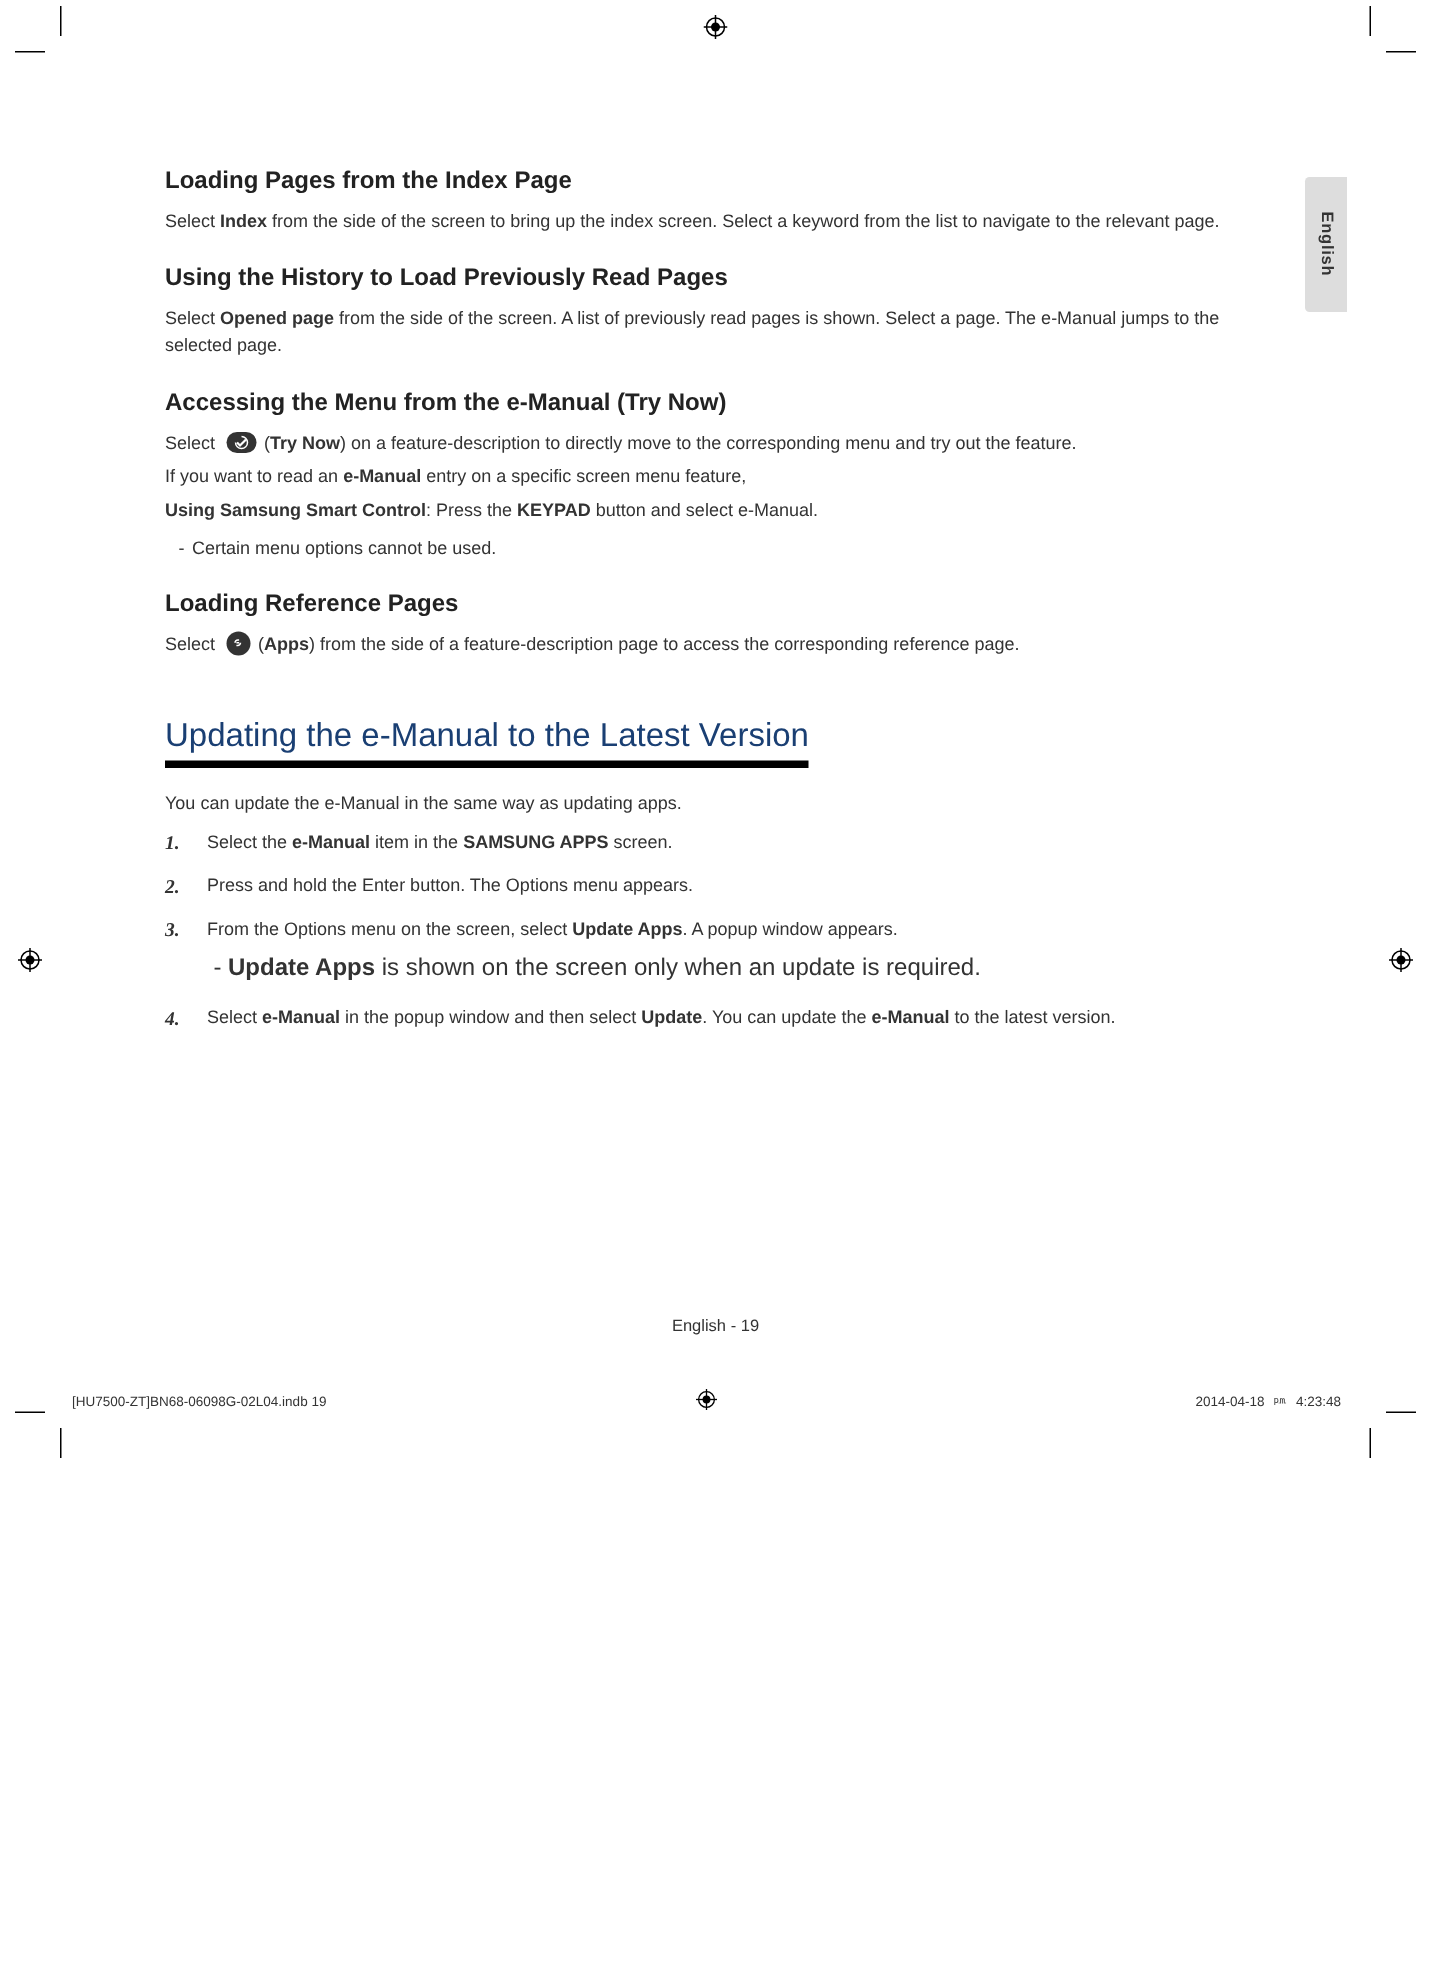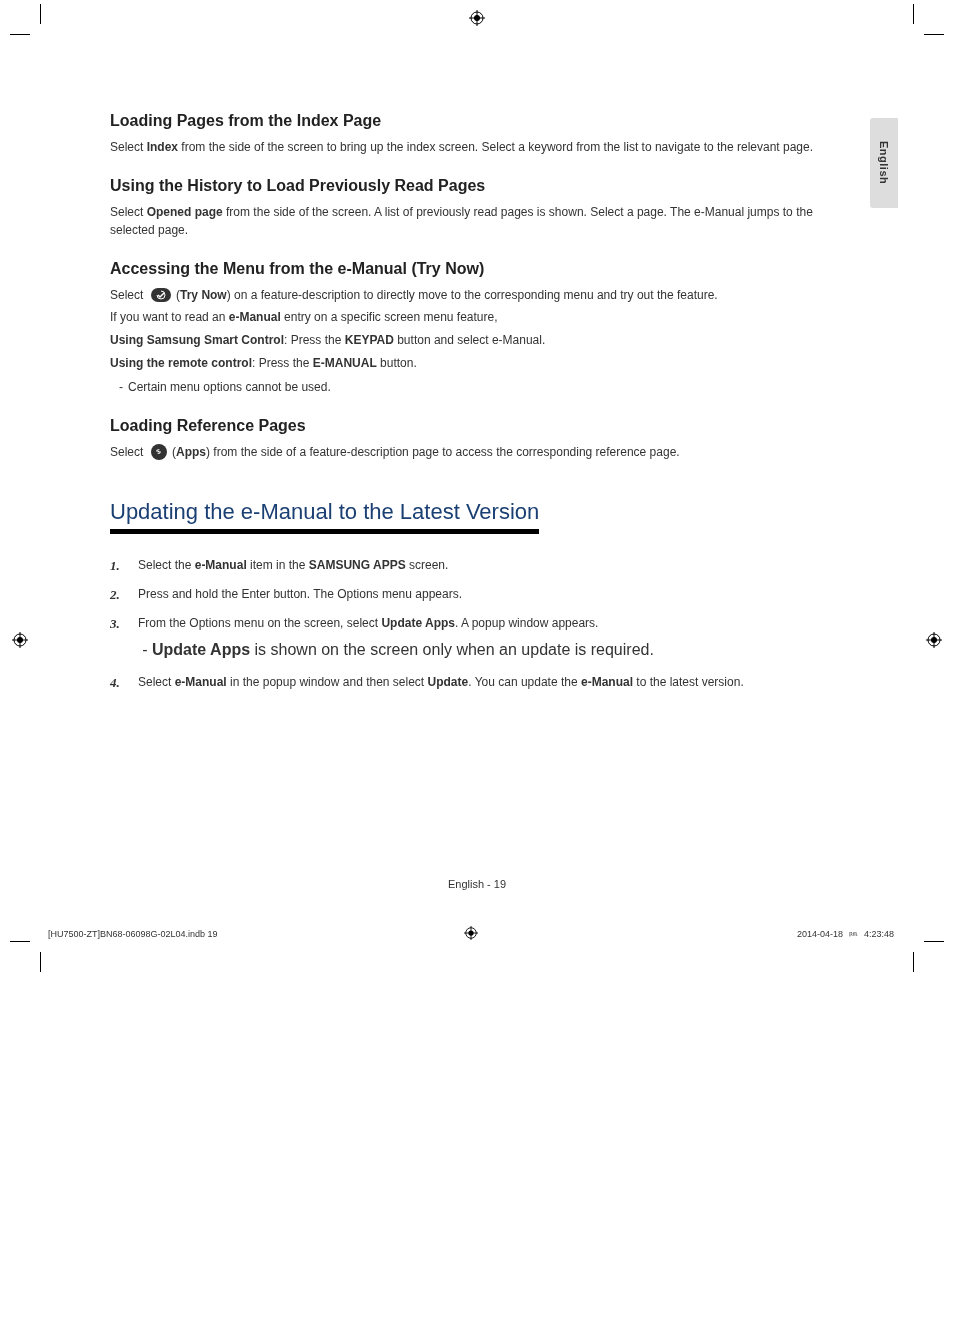--- a/index.html
+++ b/index.html
@@ -119,39 +119,37 @@
           </svg>
       </span>
       (<span class="bold">Try Now</span><span>) on a feature-description to directly move to the corresponding menu and try out the feature.</span>
     </p>
     <p class="para sm">
       <span>If you want to read an </span><span class="bold">e-Manual</span><span> entry on a specific screen menu feature,</span>
     </p>
     <p class="para sm">
       <span class="bold">Using Samsung Smart Control</span><span>: Press the </span><span class="bold">KEYPAD</span><span> button and select e-Manual.</span>
     </p>
-    <p class="para sm">
-      <span class="bold">Using the remote control</span><span>: Press the </span><span class="bold">E-MANUAL</span><span> button.</span>
-    </p>
     <p class="dash-note"><span class="dash">-</span><span>Certain menu options cannot be used.</span></p>
 
     
     <h3 class="sec">Loading Reference Pages</h3>
     <p class="para">
       <span>Select </span>
       <span class="circle-icon">
         <svg viewBox="0 0 10 10">
             <path d="M3 5 a2 2 0 0 1 2-2 h1 M7 5 a2 2 0 0 1 -2 2 h-1 M4 5 h2" stroke="#fff" stroke-width="1.2" fill="none"></path>
           </svg>
       </span>
       (<span class="bold">Apps</span><span>) from the side of a feature-description page to access the corresponding reference page.</span>
     </p>
 
     
     <h2 class="title">Updating the e-Manual to the Latest Version</h2>
+    <p class="para">You can update the e-Manual in the same way as updating apps.</p>
 
     <ol class="steps">
       <li>
         <span>Select the </span><span class="bold">e-Manual</span><span> item in the </span><span class="bold">SAMSUNG APPS</span><span> screen.</span>
       </li>
       <li>
         <span>Press and hold the Enter button. The Options menu appears.</span>
       </li>
       <li>
         <span>From the Options menu on the screen, select </span><span class="bold">Update Apps</span><span>. A popup window appears.</span>

